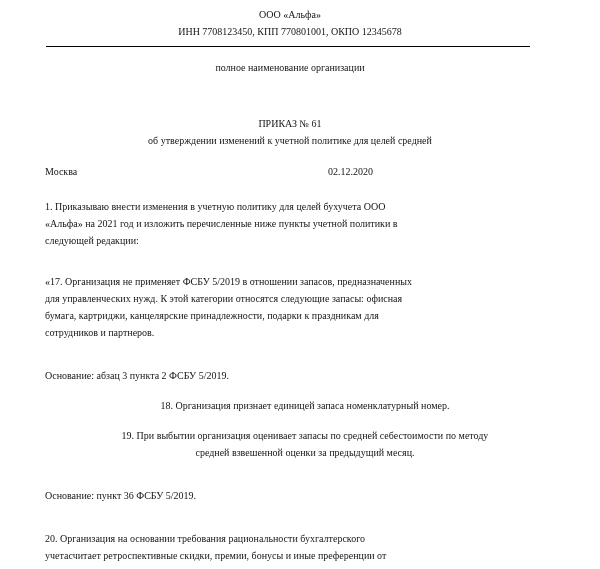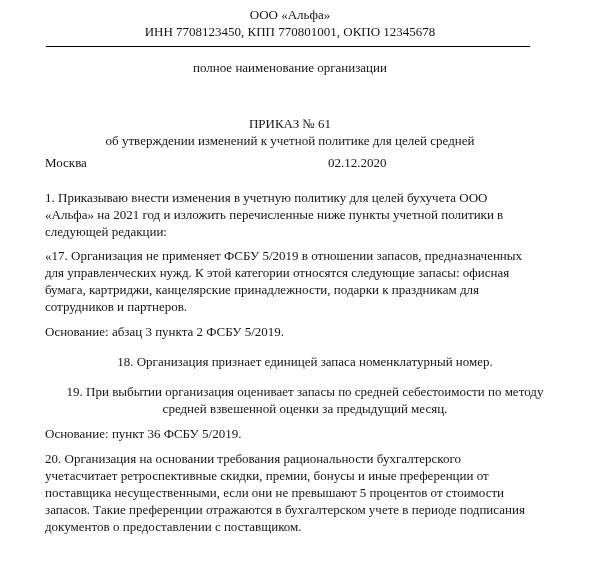--- a/index.html
+++ b/index.html
@@ -7,21 +7,21 @@
     padding: 0;
   }
   body {
     width: 600px;
     height: 569px;
     background: #ffffff;
     overflow: hidden;
   }
   .page {
     font-family: "Liberation Serif", "DejaVu Serif", serif;
-    font-size: 13px;
+    font-size: 10px;
     line-height: 17px;
     color: #151515;
     padding: 6px 0 4px 45px;
     position: relative;
     box-sizing: border-box;
     width: 600px;
     height: 569px;
   }
   .center-col {
     width: 490px;
@@ -34,38 +34,38 @@
     margin-top: 5.5px;
     margin-left: 1px;
   }
   .caption {
     margin-top: 12px;
   }
   .title-block {
     margin-top: 39px;
   }
   .meta {
-    margin-top: 5px;
+    margin-top: 14px;
     position: relative;
     height: 17px;
     width: 520px;
   }
   .meta .date {
     position: absolute;
     left: 283px;
     top: 0;
   }
   .para {
     margin: 0;
     width: 520px;
     white-space: pre-line;
   }
   .mt18 { margin-top: 18px; }
-  .mt7  { margin-top: 7px; }
-  .mt10 { margin-top: 8px; }
+  .mt7  { margin-top: 24px; }
+  .mt10 { margin-top: 26px; }
   .mt13 { margin-top: 13px; text-align: center; }
 </style>
 </head>
 <body>
 
 <div class="page">
 
   <div class="center-col">
     <div>ООО «Альфа»</div>
     <div>ИНН 7708123450, КПП 770801001, ОКПО 12345678</div>

